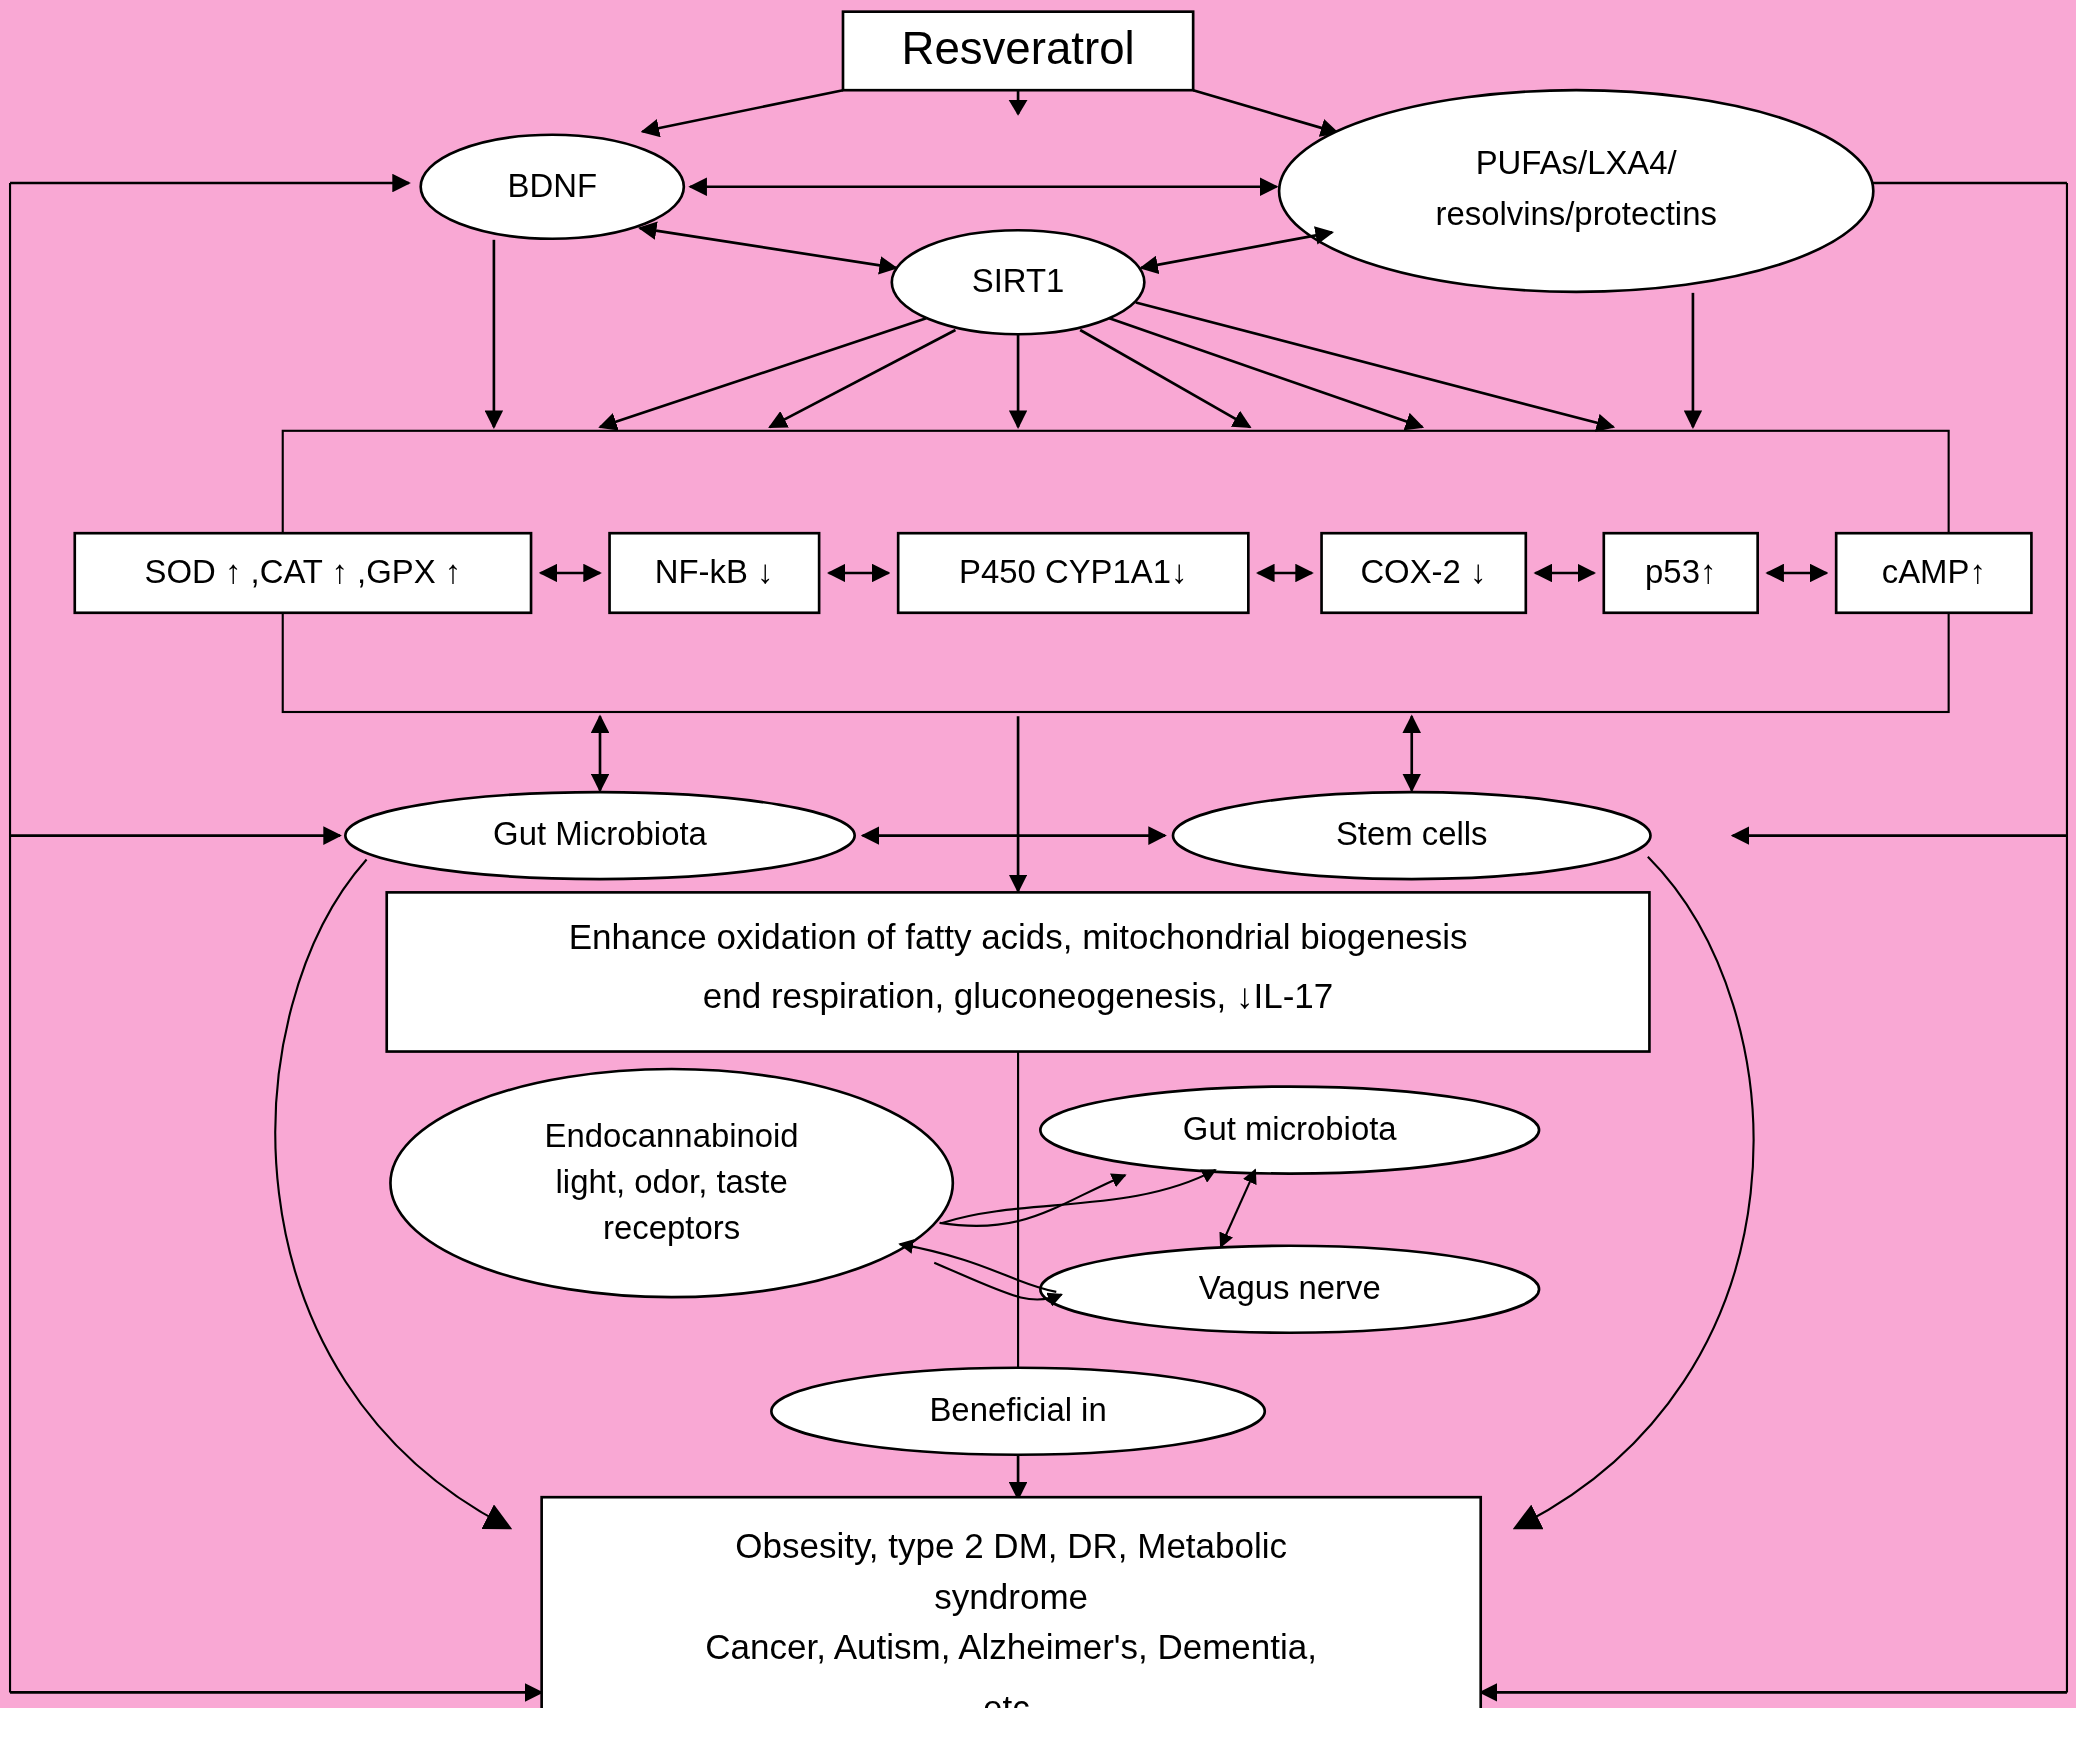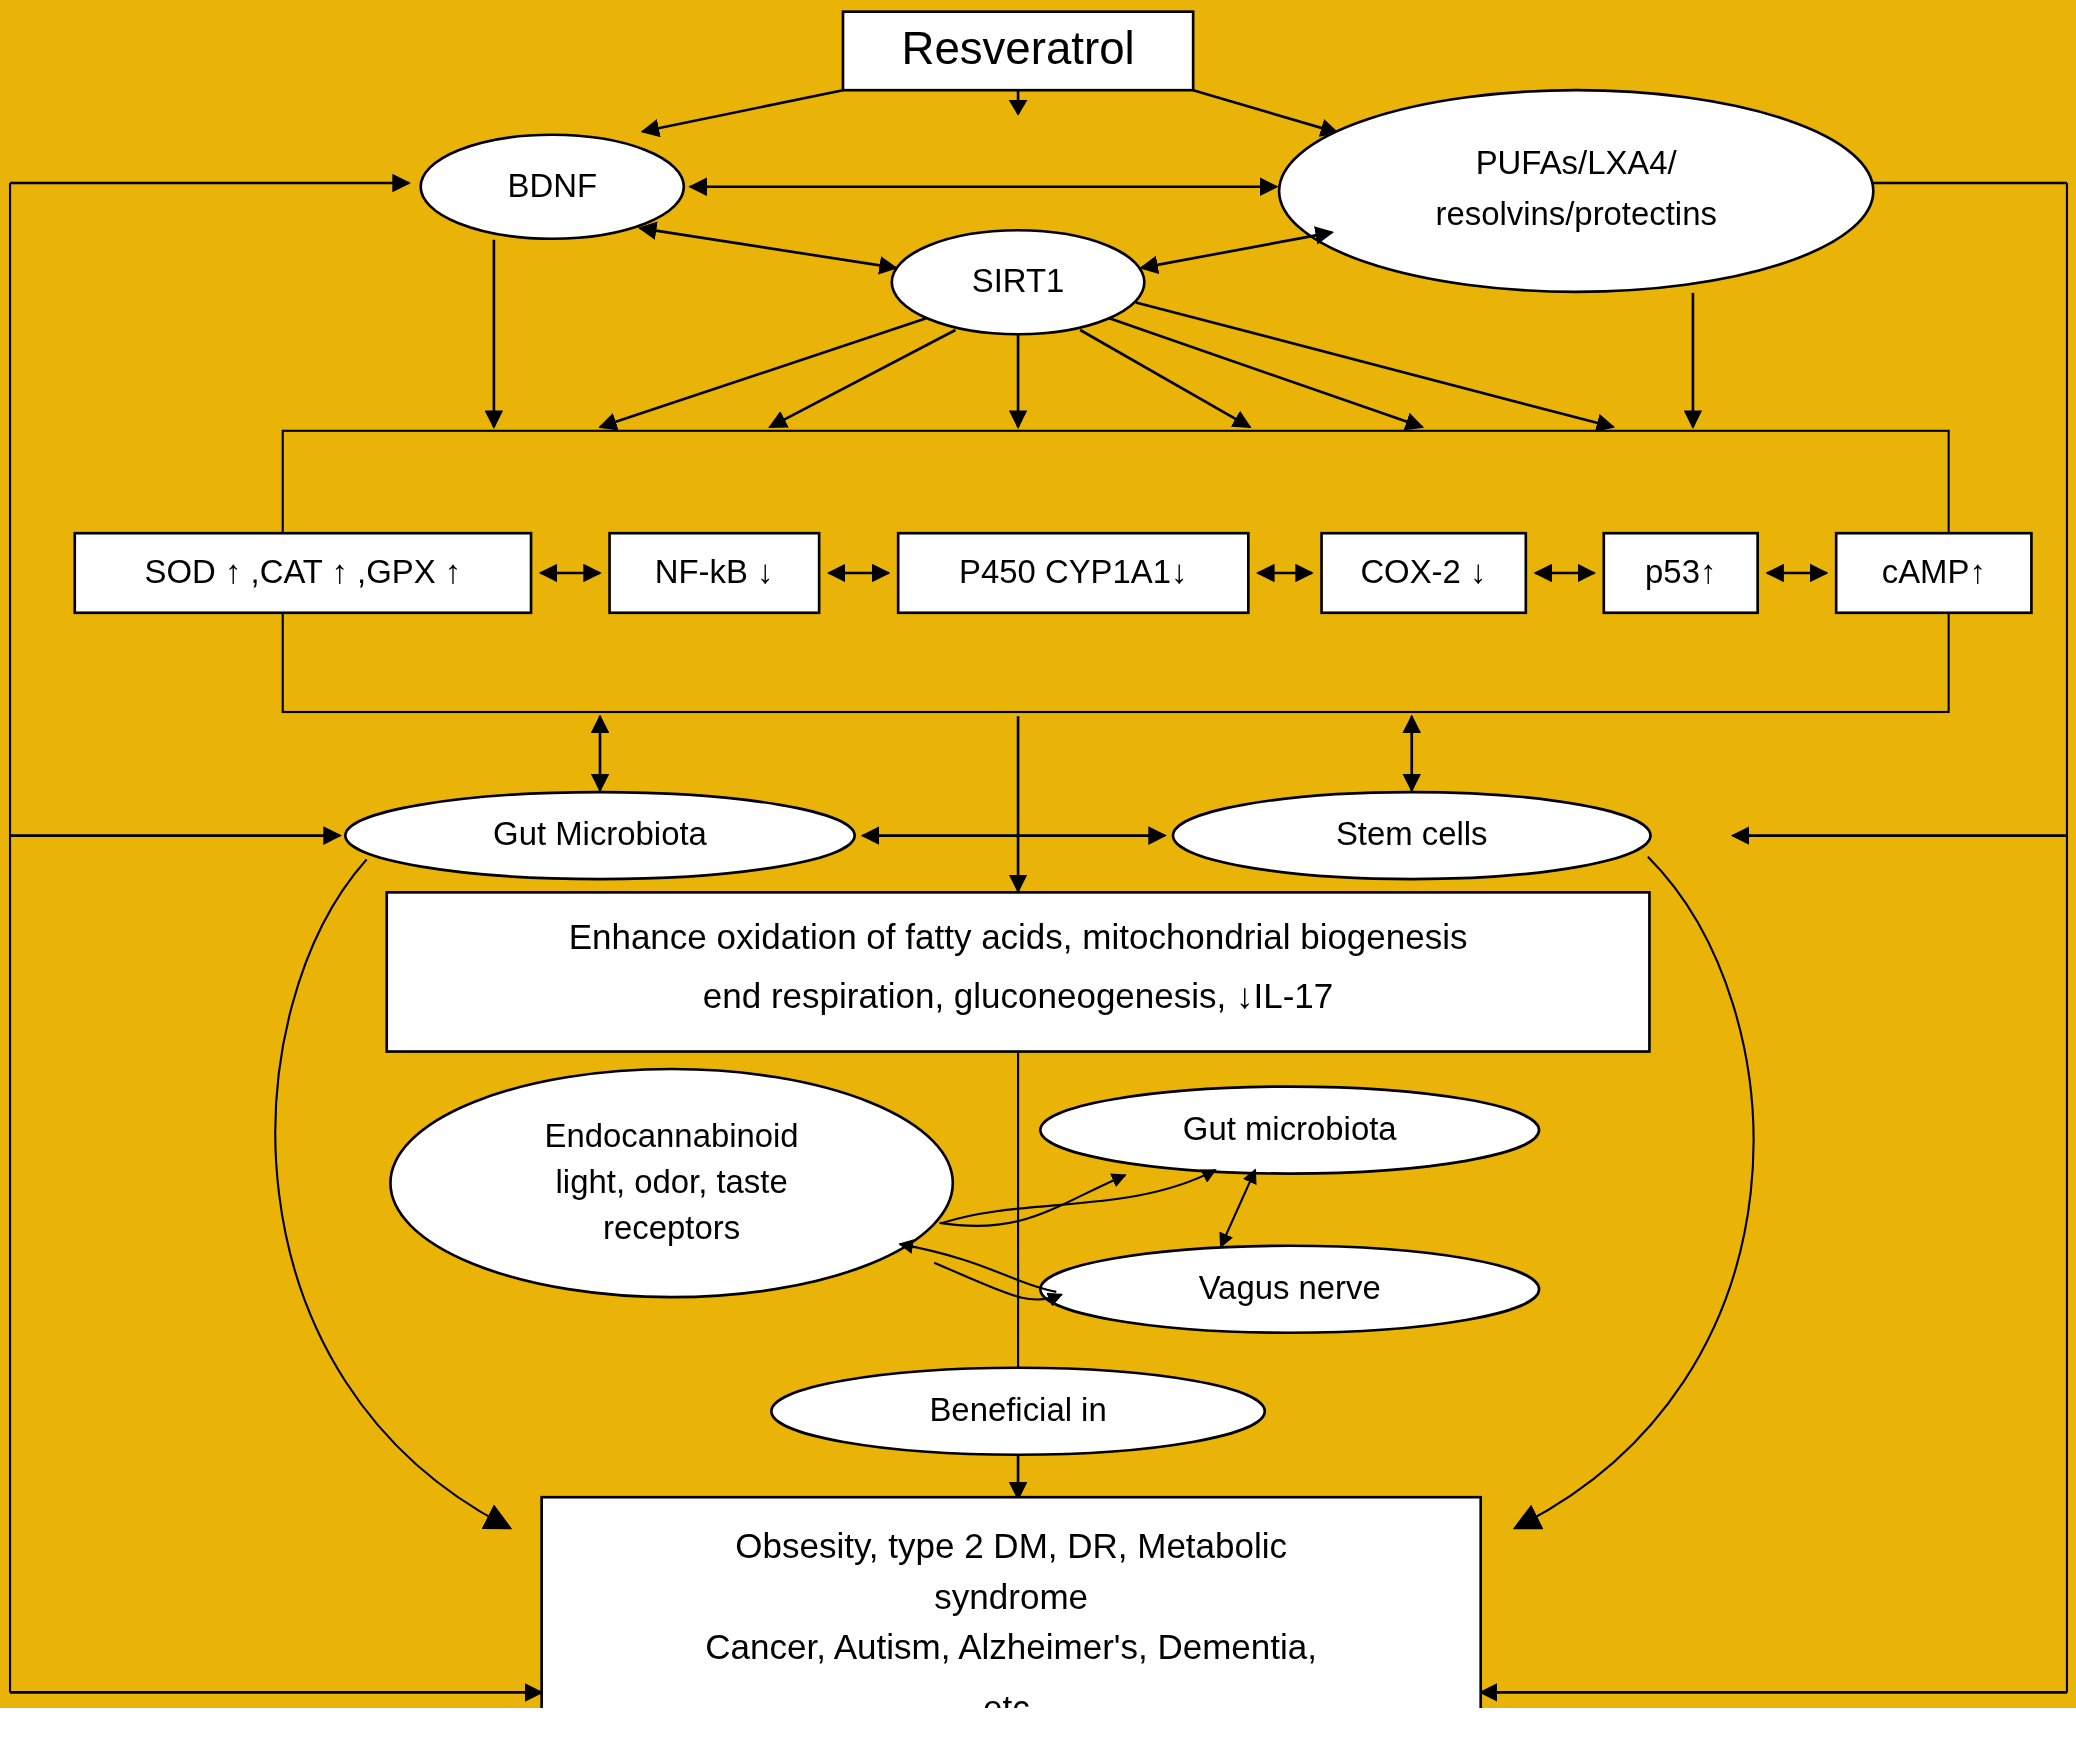--- a/index.html
+++ b/index.html
@@ -4,21 +4,21 @@
 <style>
   html, body {
     margin: 0;
     padding: 0;
     background: #ffffff;
   }
   #canvas-wrap {
     position: relative;
     width: 2077px;
     height: 1708px;
-    background: #eab308;
+    background: #f9a8d4;
     font-family: "Liberation Sans", sans-serif;
     text-decoration: underline;
   }
   svg#diagram {
     display: block;
     width: 2077px;
     height: 1763px;
   }
   .shape {
     fill: #ffffff;

